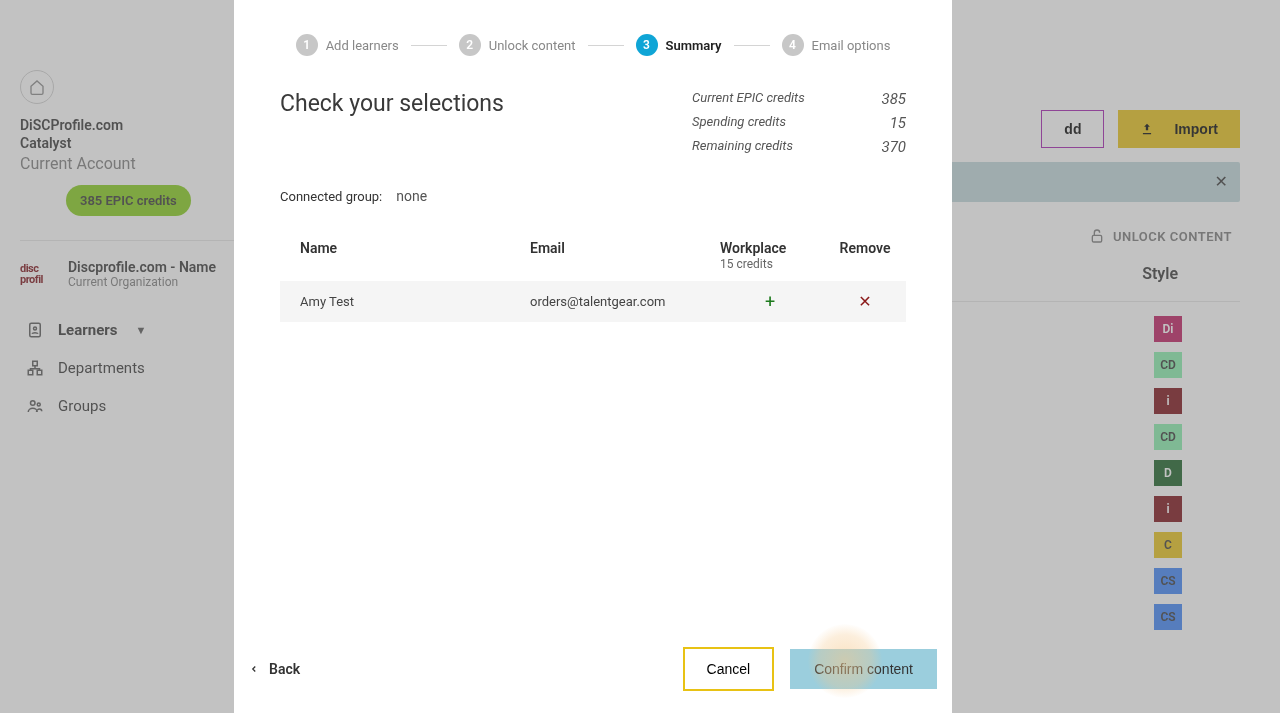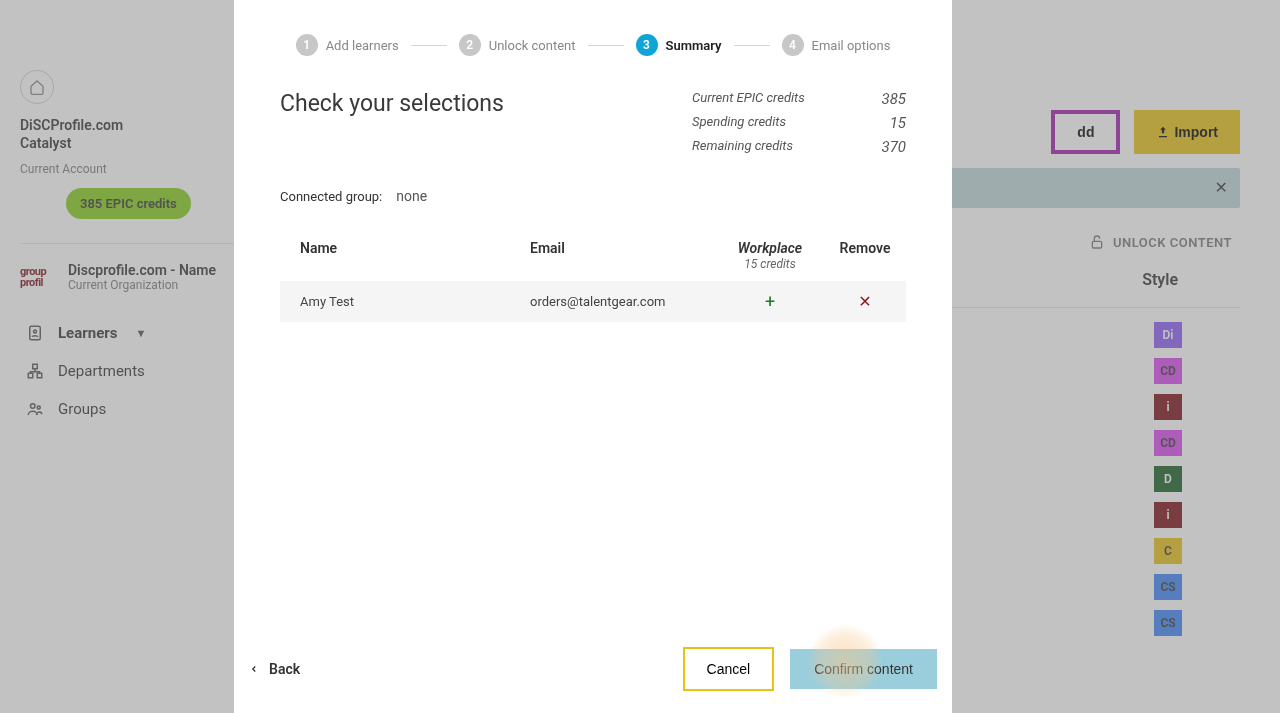--- a/index.html
+++ b/index.html
@@ -7,46 +7,46 @@
 
 
 .page-bg { position: absolute; inset: 0; background: #fff; }
 
 
 .sidebar { position: absolute; left: 0; top: 0; width: 260px; height: 100%; padding: 70px 20px 20px 20px; }
 .account-block { display: flex; align-items: flex-start; gap: 12px; margin-bottom: 12px; flex-direction: column; }
 .home-circle { width: 34px; height: 34px; border: 1.5px solid #d0d0d0; border-radius: 50%; display: flex; align-items: center; justify-content: center; color: #888; flex-shrink: 0; }
 .account-text { display: flex; flex-direction: column; }
 .account-title { font-weight: 600; font-size: 14px; color: #333; line-height: 1.3; }
-.account-sub { font-size: 12px; color: #7a7a7a; margin-top: 10px; }
+.account-sub { font-size: 16px; color: #7a7a7a; margin-top: 2px; }
 .credits-pill { display: inline-block; margin-left: 46px; background: #84cc16; color: #333; font-weight: 600; font-size: 13px; padding: 8px 14px; border-radius: 16px; }
 .divider { border: none; border-top: 1px solid #e5e5e5; margin: 24px 0 18px; }
 .org-block { display: flex; align-items: center; gap: 12px; margin-bottom: 22px; }
 .org-logo { width: 36px; height: 28px; font-size: 11px; font-weight: 700; color: #7b0b13; line-height: 1; display: flex; flex-direction: column; justify-content: center; letter-spacing: -0.5px; }
 .org-text { display: flex; flex-direction: column; }
 .org-title { font-weight: 600; font-size: 14px; color: #333; }
 .org-sub { font-size: 12px; color: #7a7a7a; }
 .nav-item { display: flex; align-items: center; gap: 14px; padding: 10px 6px; font-size: 15px; color: #333; cursor: pointer; }
 .nav-item.active { font-weight: 700; }
 .nav-icon { width: 18px; height: 18px; display: flex; align-items: center; justify-content: center; color: #555; }
 .chev { margin-left: 4px; font-size: 11px; color: #555; }
 
 
 .main-bg { position: absolute; left: 260px; right: 0; top: 0; bottom: 0; padding: 110px 40px 0; }
 .toolbar-bg { display: flex; justify-content: flex-end; gap: 14px; margin-bottom: 14px; }
-.btn-add { border: 4px solid #a21caf; background: #fff; padding: 10px 22px; font-weight: 600; font-size: 14px; }
-.btn-import { background: #e8c214; border: none; padding: 10px 22px; font-weight: 600; font-size: 14px; display: flex; align-items: center; gap: 4px; }
+.btn-add { border: 1px solid #a21caf; background: #fff; padding: 10px 22px; font-weight: 600; font-size: 14px; }
+.btn-import { background: #e8c214; border: none; padding: 10px 22px; font-weight: 600; font-size: 14px; display: flex; align-items: center; gap: 20px; }
 .notice-bar { background: #c0d8db; height: 40px; position: relative; border-radius: 2px; margin-bottom: 12px; }
 .notice-close { position: absolute; right: 12px; top: 10px; font-size: 16px; color: #333; cursor: pointer; }
 .unlock-row { display: flex; justify-content: flex-end; align-items: center; gap: 8px; color: #777; font-weight: 600; font-size: 13px; letter-spacing: 0.5px; padding: 14px 8px 20px; }
 .style-header { text-align: right; padding-right: 62px; font-weight: 600; color: #333; padding-bottom: 18px; border-bottom: 1px solid #e5e5e5; }
 .style-rows { margin-top: 14px; display: flex; flex-direction: column; gap: 10px; align-items: flex-end; padding-right: 58px; }
 .style-badge { display: inline-flex; align-items: center; justify-content: center; width: 28px; height: 26px; font-size: 12px; font-weight: 600; color: #fff; }
-.sb-Di { background: #8b5cf6; }
-.sb-CD { background: #d946ef; color: #333; }
+.sb-Di { background: #be185d; }
+.sb-CD { background: #86efac; color: #333; }
 .sb-i { background: #7b0b13; }
 .sb-D { background: #145e21; }
 .sb-C { background: #e8c214; color: #333; }
 .sb-CS { background: #3b82f6; color: #333; }
 
 
 .overlay { position: absolute; inset: 0; background: rgba(120,120,120,0.45); }
 
 
 .modal { position: absolute; left: 234px; top: 0; width: 718px; height: 713px; background: #fff; display: flex; flex-direction: column; }
@@ -65,21 +65,21 @@
 .credit-line { display: flex; justify-content: space-between; gap: 40px; font-size: 13px; color: #555; }
 .credit-line .label { min-width: 140px; }
 .credit-line .val { font-weight: 400; color: #555; font-size: 15px; width: 34px; text-align: right; }
 
 .group-row { display: flex; align-items: center; gap: 14px; font-size: 13px; margin-bottom: 28px; }
 .group-label { font-weight: 400; color: #333; }
 .group-val { color: #555; font-size: 14px; }
 
 .learner-table { width: 100%; }
 .lt-head { display: grid; grid-template-columns: 230px 190px 100px 90px; padding: 8px 20px 10px; font-size: 14px; font-weight: 600; color: #333; }
-.lt-head .wp { text-align: center; line-height: 1.2; font-style: italic; }
+.lt-head .wp { line-height: 1.2; }
 .lt-head .wp-sub { font-weight: 400; font-size: 12px; color: #666; }
 .lt-head .rm { text-align: center; }
 .lt-row { display: grid; grid-template-columns: 230px 190px 100px 90px; padding: 10px 20px; font-size: 13px; color: #444; background: #f5f5f5; align-items: center; }
 .lt-row .wp { text-align: center; color: #1c7a1c; font-size: 18px; font-weight: 400; }
 .lt-row .rm { text-align: center; color: #8b1a1a; font-size: 16px; cursor: pointer; }
 
 .modal-footer { display: flex; align-items: center; justify-content: space-between; padding: 20px 15px 22px; }
 .back-link { display: flex; align-items: center; gap: 10px; font-size: 14px; font-weight: 600; color: #333; cursor: pointer; }
 .footer-buttons { display: flex; gap: 16px; align-items: center; }
 .btn-cancel { border: 2px solid #e8c214; background: #fff; padding: 12px 22px; font-size: 14px; font-weight: 500; cursor: pointer; }
@@ -104,21 +104,21 @@
       <div class="account-text">
         <span class="account-title">DiSCProfile.com</span>
         <span class="account-title">Catalyst</span>
         <span class="account-sub">Current Account</span>
       </div>
     </div>
     <span class="credits-pill">385 EPIC credits</span>
     <hr class="divider">
     <div class="org-block">
       <div class="org-logo">
-          <span>group</span>
+          <span>disc</span>
           <span>profil</span>
         </div>
       <div class="org-text">
         <span class="org-title">Discprofile.com - Name</span>
         <span class="org-sub">Current Organization</span>
       </div>
     </div>
     <div class="nav-item active">
       <span class="nav-icon">
         <svg width="18" height="18" viewBox="0 0 24 24" fill="none" stroke="currentColor" stroke-width="2">

